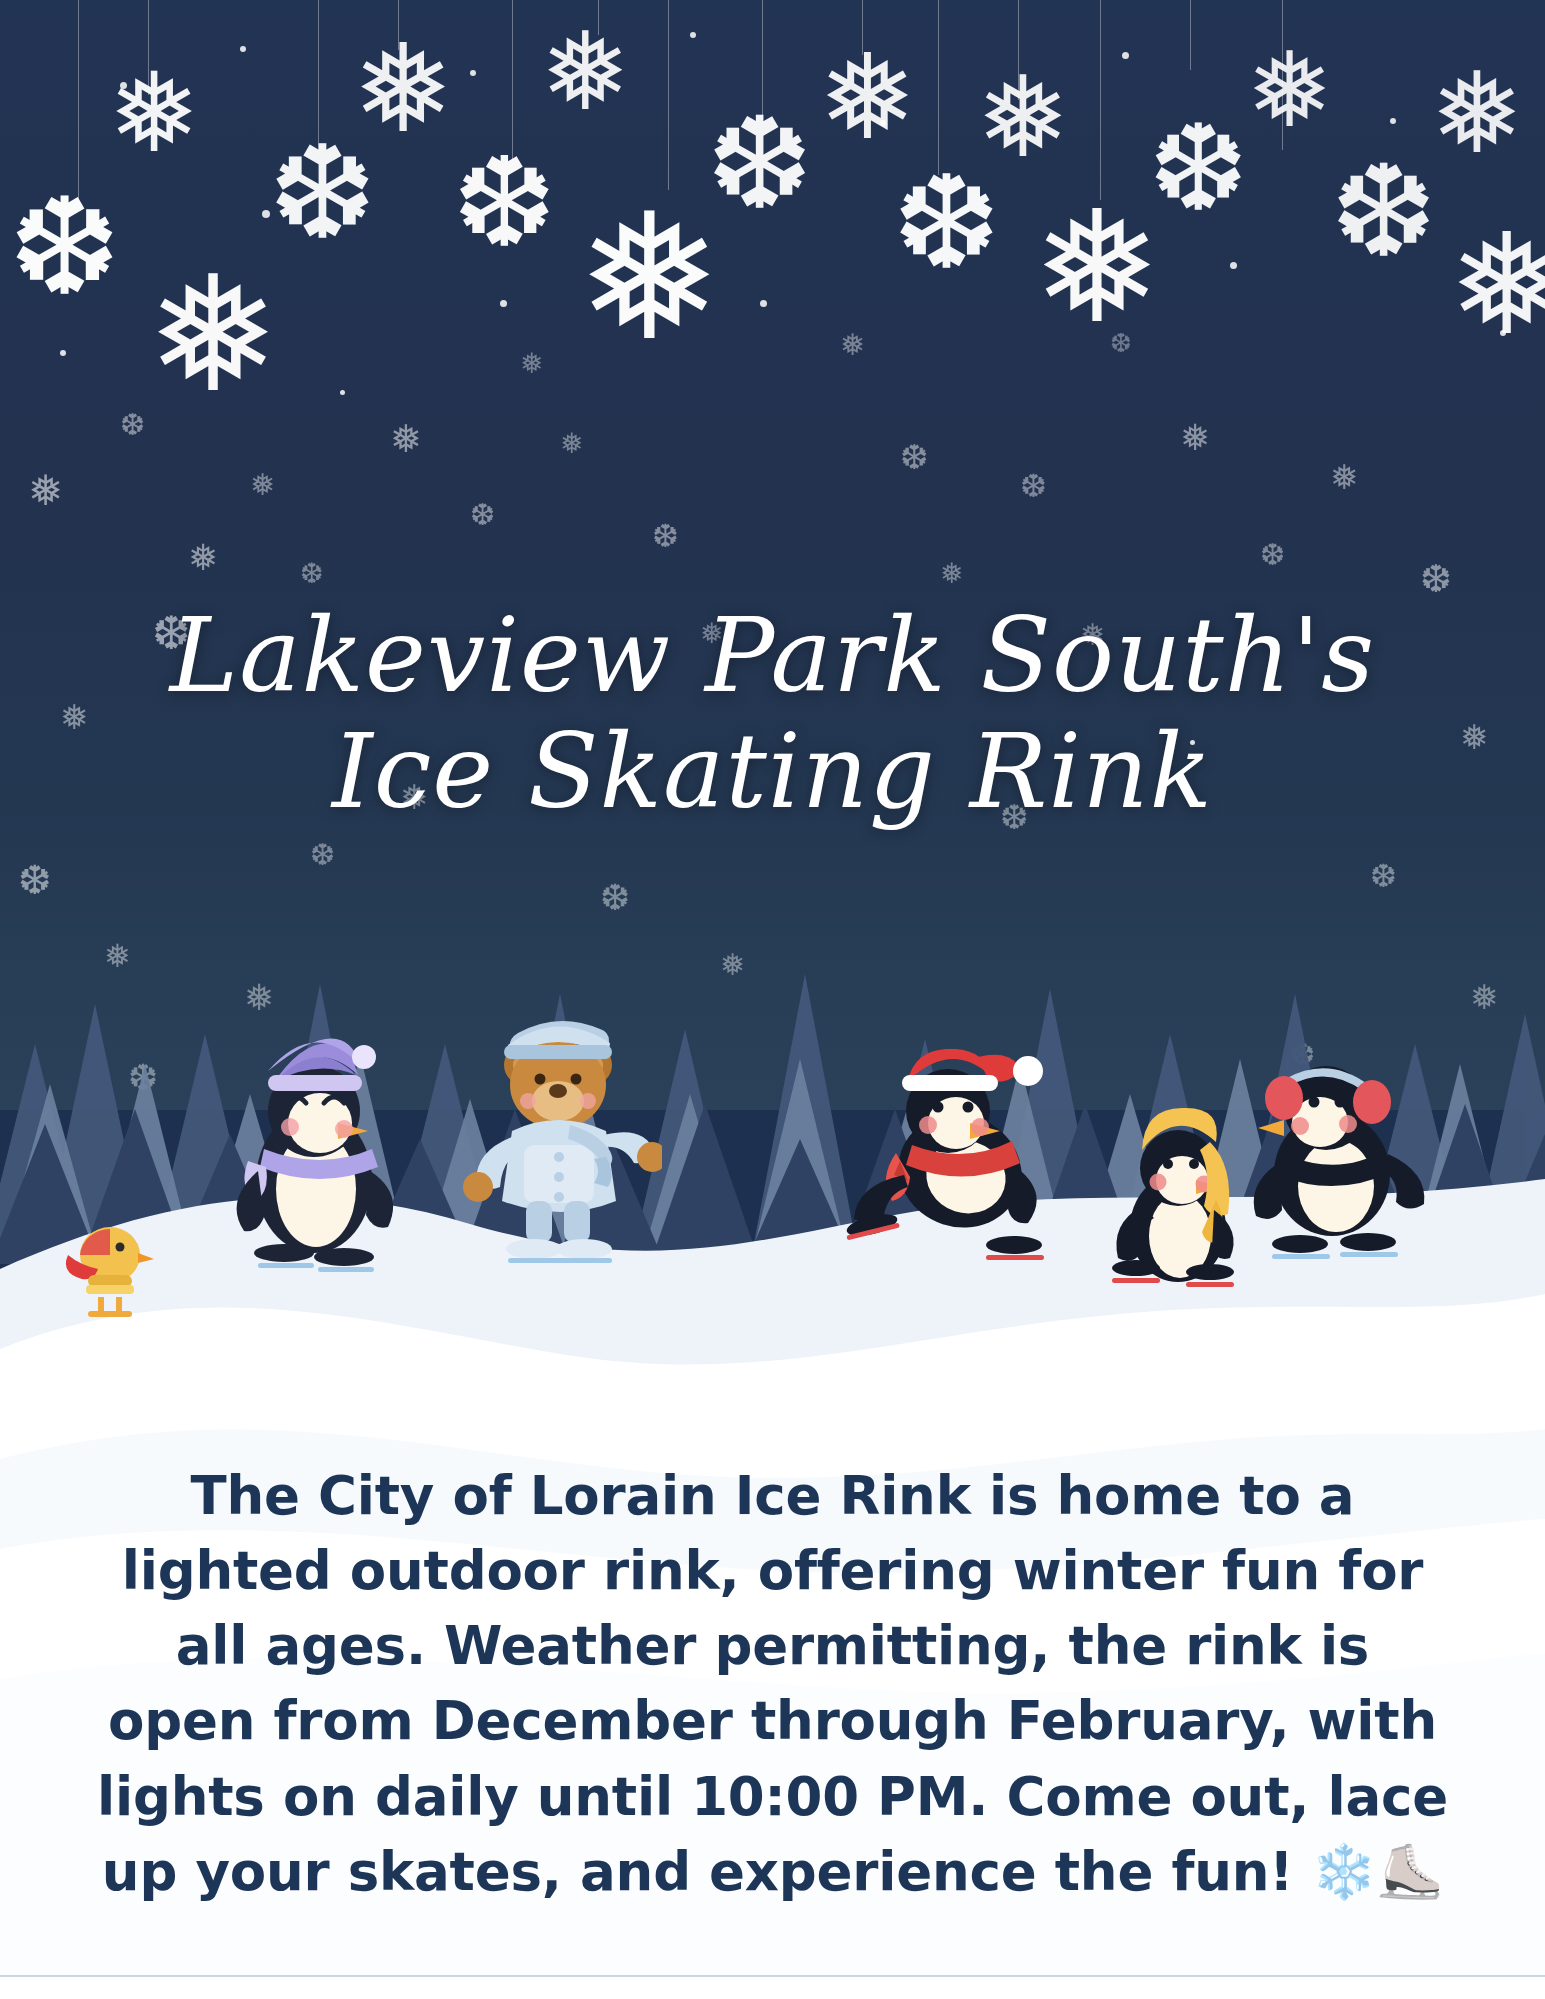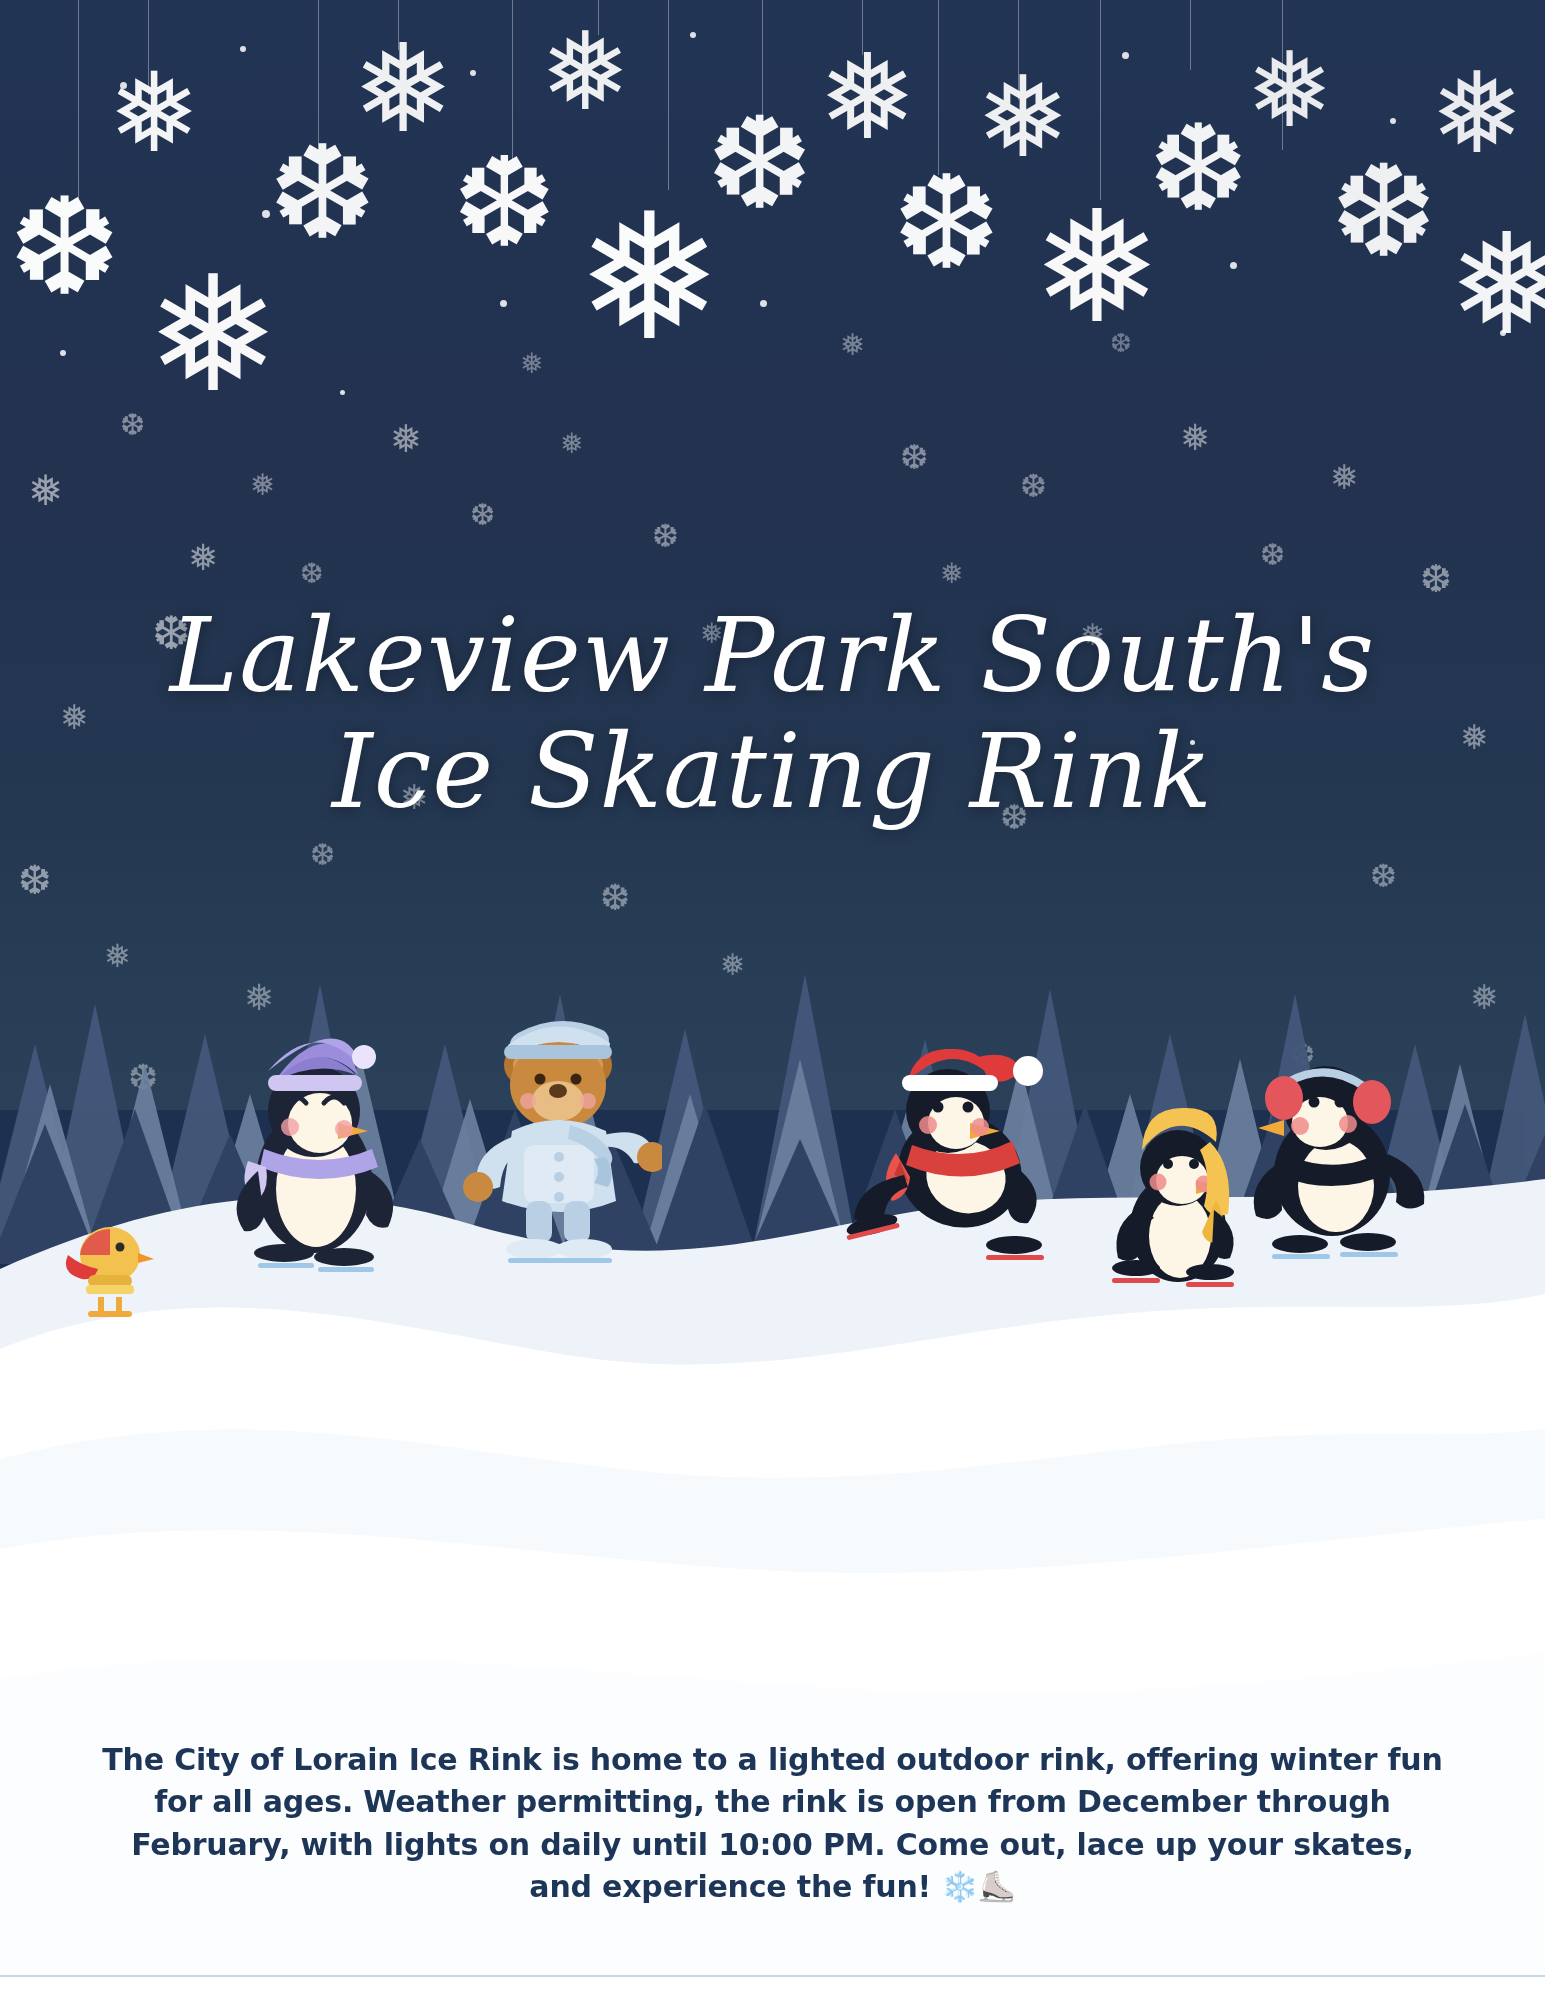--- a/index.html
+++ b/index.html
@@ -112,21 +112,21 @@
   .body-text {
     position: absolute;
     left: 96px;
     right: 96px;
     bottom: 90px;
     z-index: 7;
     text-align: center;
     color: #1d3557;
     font-family: "DejaVu Sans", sans-serif;
     font-weight: bold;
-    font-size: 30px;
+    font-size: 53px;
     line-height: 1.42;
     letter-spacing: -0.2px;
   }
 
   .footer-strip {
     position: absolute;
     left: 0;
     bottom: 0;
     width: 100%;
     height: 22px;

